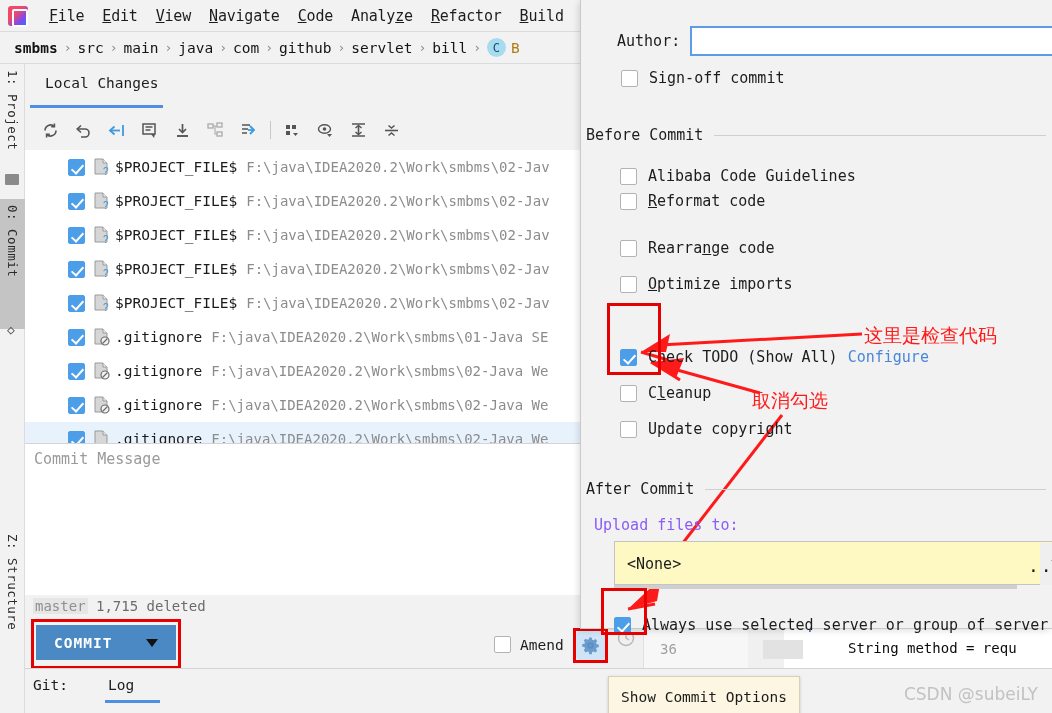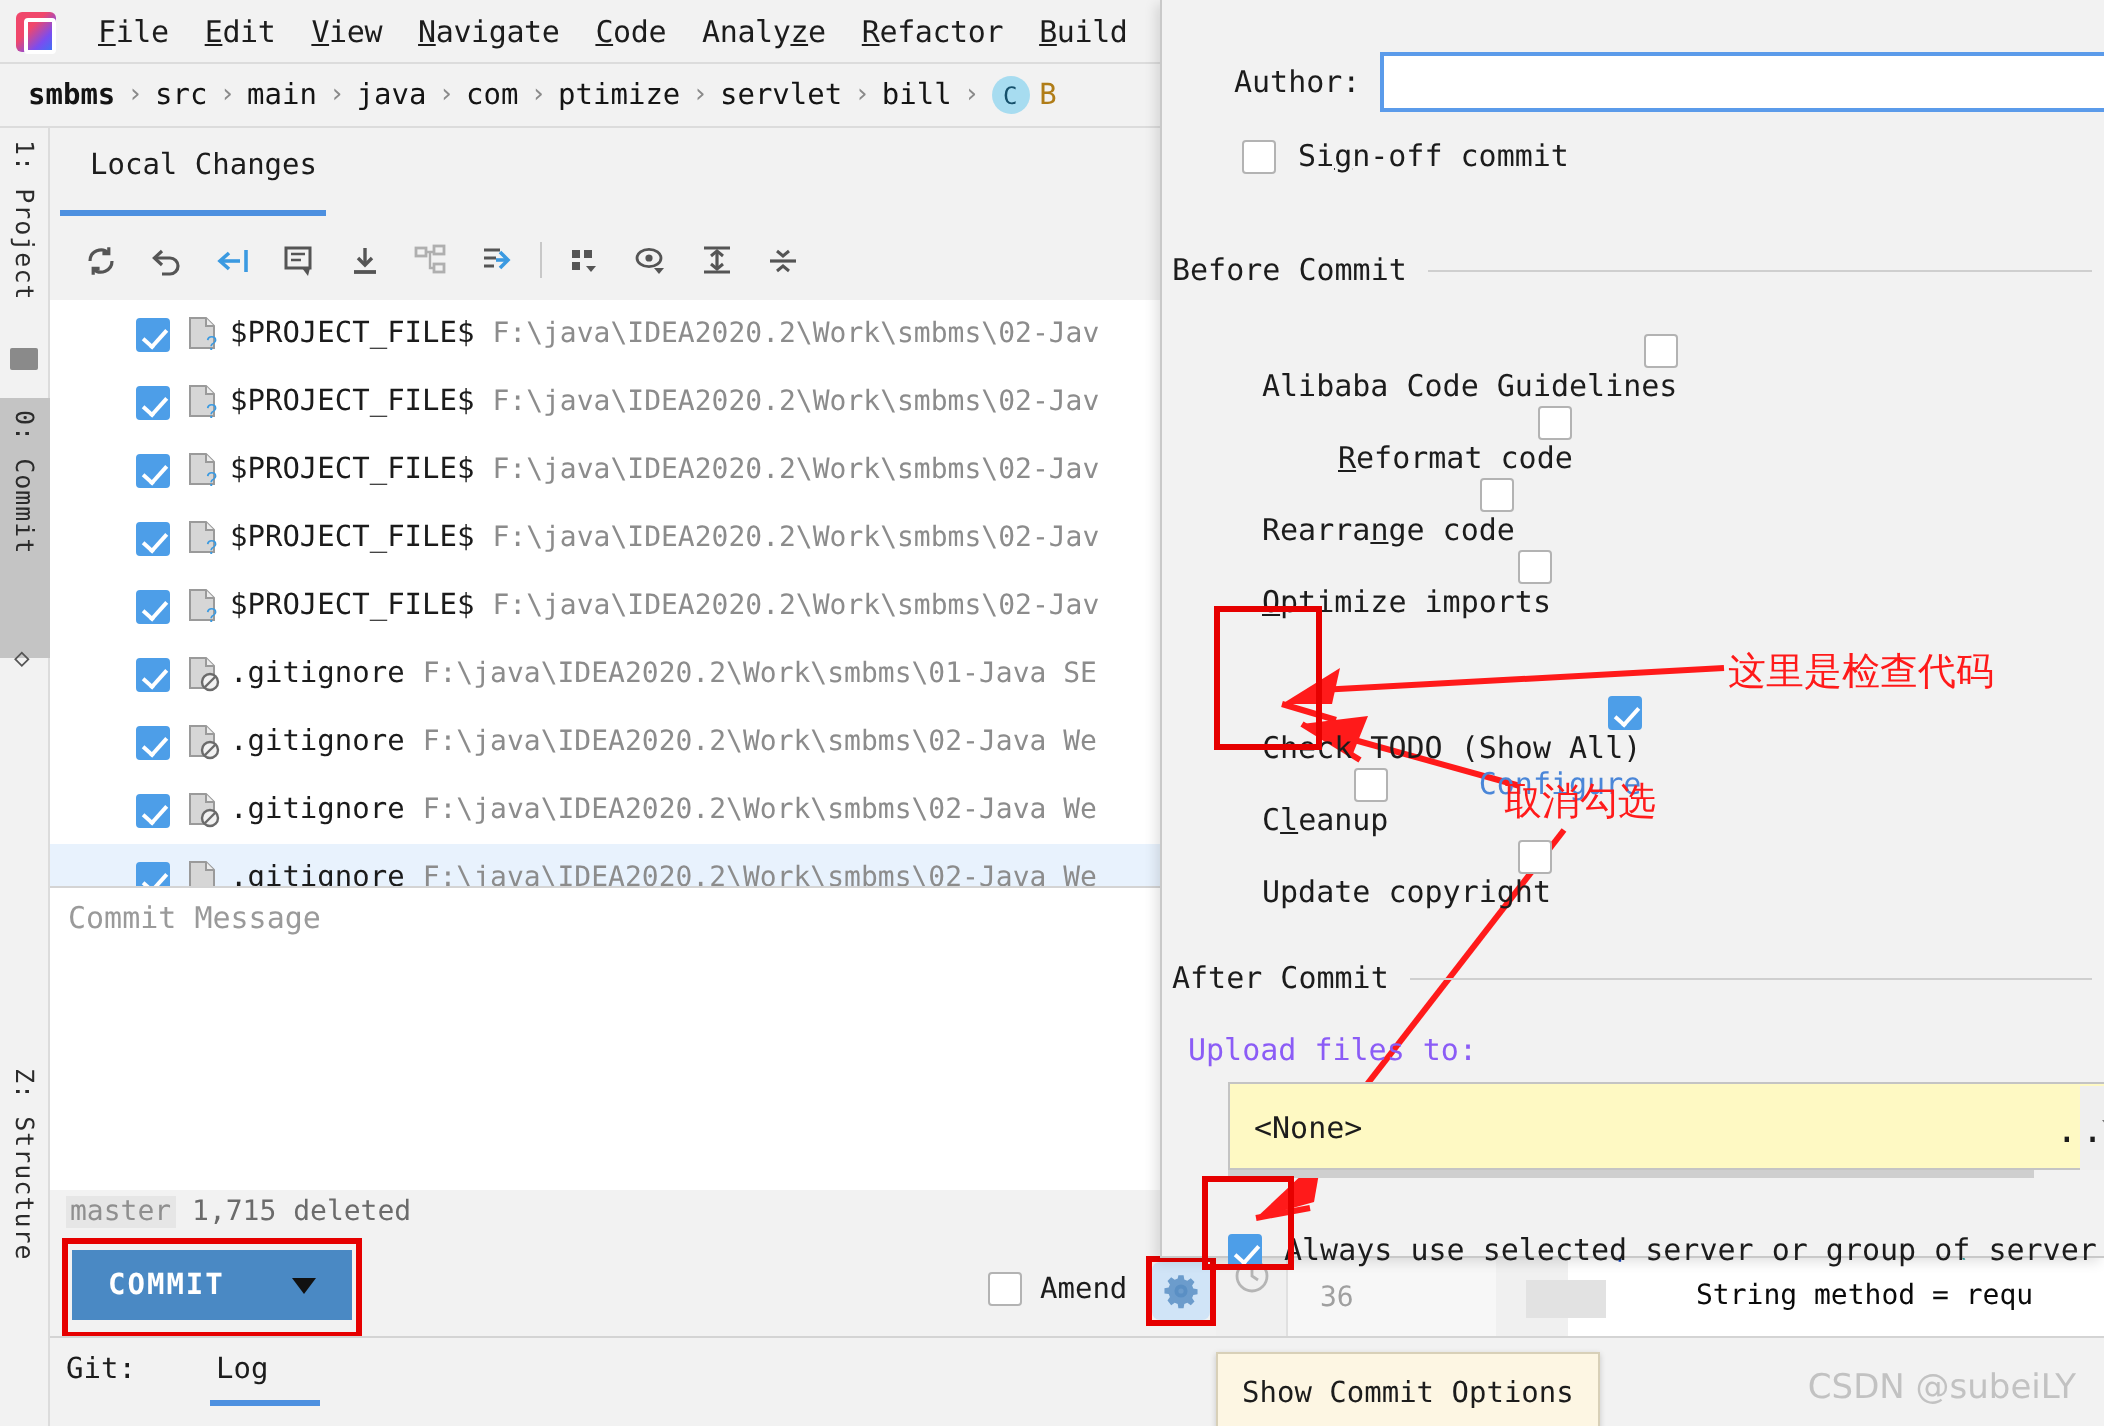--- a/index.html
+++ b/index.html
@@ -206,21 +206,21 @@
   .signoff-row { position: absolute; left: 621px; top: 69px; display: flex; align-items: center; }
   .opt-label { font-size: 15px; color: #1c1c1c; margin-left: 11px; white-space: nowrap; }
   .opt-label .mn { text-decoration: underline; }
 
   .sec-head {
     position: absolute; display: flex; align-items: center; width: 452px;
   }
   .sec-head .txt { font-size: 15px; color: #1c1c1c; white-space: nowrap; }
   .sec-head .rule { flex: 1; height: 1px; background: #cfcfcf; margin-left: 11px; }
 
-  .opt-row { position: absolute; display: flex; align-items: flex-end; flex-direction: column; }
+  .opt-row { position: absolute; display: flex; align-items: center; }
   .link { color: #4a86d8; font-size: 15px; margin-left: 10px; }
 
   .upload-label { position: absolute; left: 594px; top: 516px; font-size: 15px; color: #8b5cf6; }
   .combo {
     position: absolute; left: 614px; top: 541px; width: 463px; height: 44px;
     background: #fef9c3; border: 1px solid #c4c4c4;
   }
   .combo-val { position: absolute; left: 12px; top: 13px; font-size: 15px; color: #1c1c1c; }
   .combo-arrow {
     position: absolute; right: 1px; top: 1px; width: 35px; height: 42px;
@@ -269,21 +269,21 @@
       <span class="crumb first">smbms</span>
       <span class="crumb-sep">›</span>
       <span class="crumb">src</span>
       <span class="crumb-sep">›</span>
       <span class="crumb">main</span>
       <span class="crumb-sep">›</span>
       <span class="crumb">java</span>
       <span class="crumb-sep">›</span>
       <span class="crumb">com</span>
       <span class="crumb-sep">›</span>
-      <span class="crumb">ptimize</span>
+      <span class="crumb">github</span>
       <span class="crumb-sep">›</span>
       <span class="crumb">servlet</span>
       <span class="crumb-sep">›</span>
       <span class="crumb">bill</span>
       <span class="crumb-sep">›</span>
       <span class="crumb-cls">C</span>
       <span class="crumb-last">B</span>
     </div>
 
     <div class="side-strip">
@@ -582,21 +582,21 @@
 
   <div class="sec-head" style="left:586px; top:126px; width:460px; z-index:5;">
     <span class="txt">Before Commit</span>
     <span class="rule"></span>
   </div>
 
   <div class="opt-row" style="left:620px; top:167px; z-index:5;">
     <div class="cbx"></div>
     <span class="opt-label">Alibaba Code Guidelines</span>
   </div>
-  <div class="opt-row" style="left:620px; top:203px; z-index:5;margin-left:38px;">
+  <div class="opt-row" style="left:620px; top:192px; z-index:5;">
     <div class="cbx"></div>
     <span class="opt-label"><span class="mn">R</span>eformat code</span>
   </div>
   <div class="opt-row" style="left:620px; top:239px; z-index:5;">
     <div class="cbx"></div>
     <span class="opt-label">Rearra<span class="mn">n</span>ge code</span>
   </div>
   <div class="opt-row" style="left:620px; top:275px; z-index:5;">
     <div class="cbx"></div>
     <span class="opt-label"><span class="mn">O</span>ptimize imports</span>

